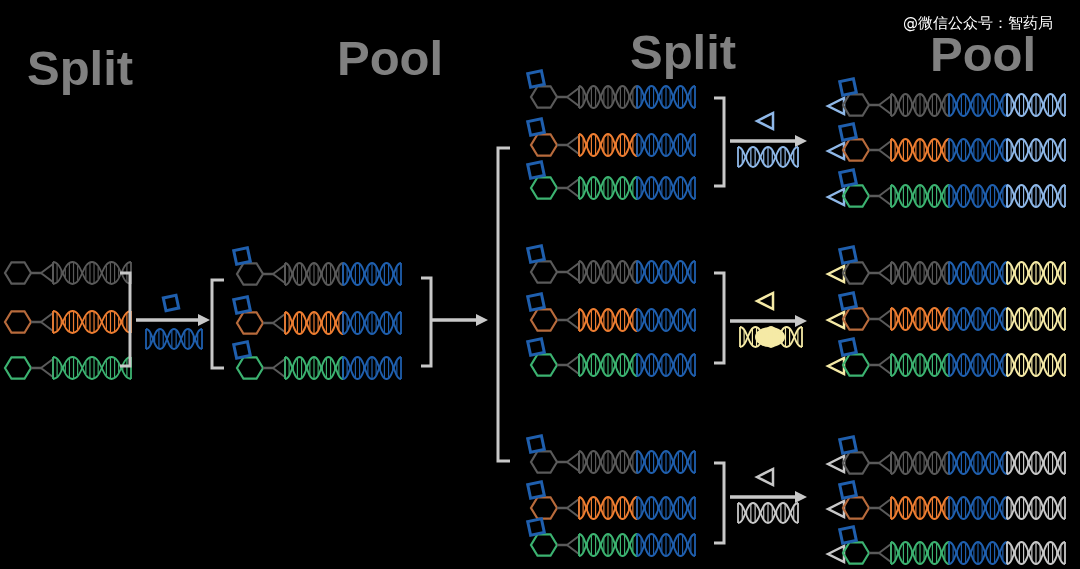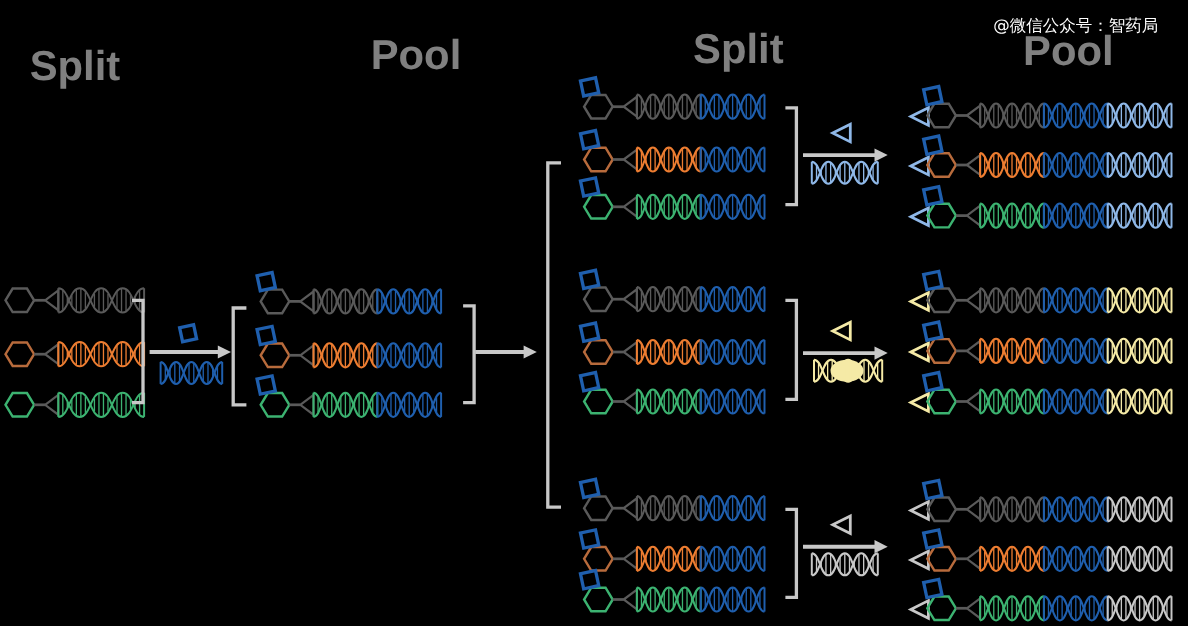--- a/index.html
+++ b/index.html
@@ -1,17 +1,17 @@
 <!DOCTYPE html>
 <html><head>
 <meta charset="utf-8">
 <style>
   html, body { margin: 0; padding: 0; background: #000; }
   body { width: 1080px; height: 569px; position: relative; overflow: hidden; font-family: "DejaVu Sans", sans-serif; }
-  .stage-label { position: absolute; color: #808080; font-weight: bold; font-size: 38px; font-family: "Liberation Sans", "DejaVu Sans", sans-serif; letter-spacing: 0px; }
+  .stage-label { position: absolute; color: #808080; font-weight: bold; font-size: 49px; font-family: "Liberation Sans", "DejaVu Sans", sans-serif; letter-spacing: 0px; }
   .watermark { position: absolute; color: #ffffff; font-size: 15px; font-family: "DejaVu Sans", sans-serif; left: 903px; top: 14px; white-space: nowrap; }
   svg#diagram { position: absolute; left: 0; top: 0; }
 </style>
 </head>
 <body>
 
 <div class="stage-label" style="left:27px; top:40px;">Split</div>
 <div class="stage-label" style="left:337px; top:30px;">Pool</div>
 <div class="stage-label" style="left:630px; top:24px;">Split</div>
 <div class="stage-label" style="left:930px; top:26px;">Pool</div>

